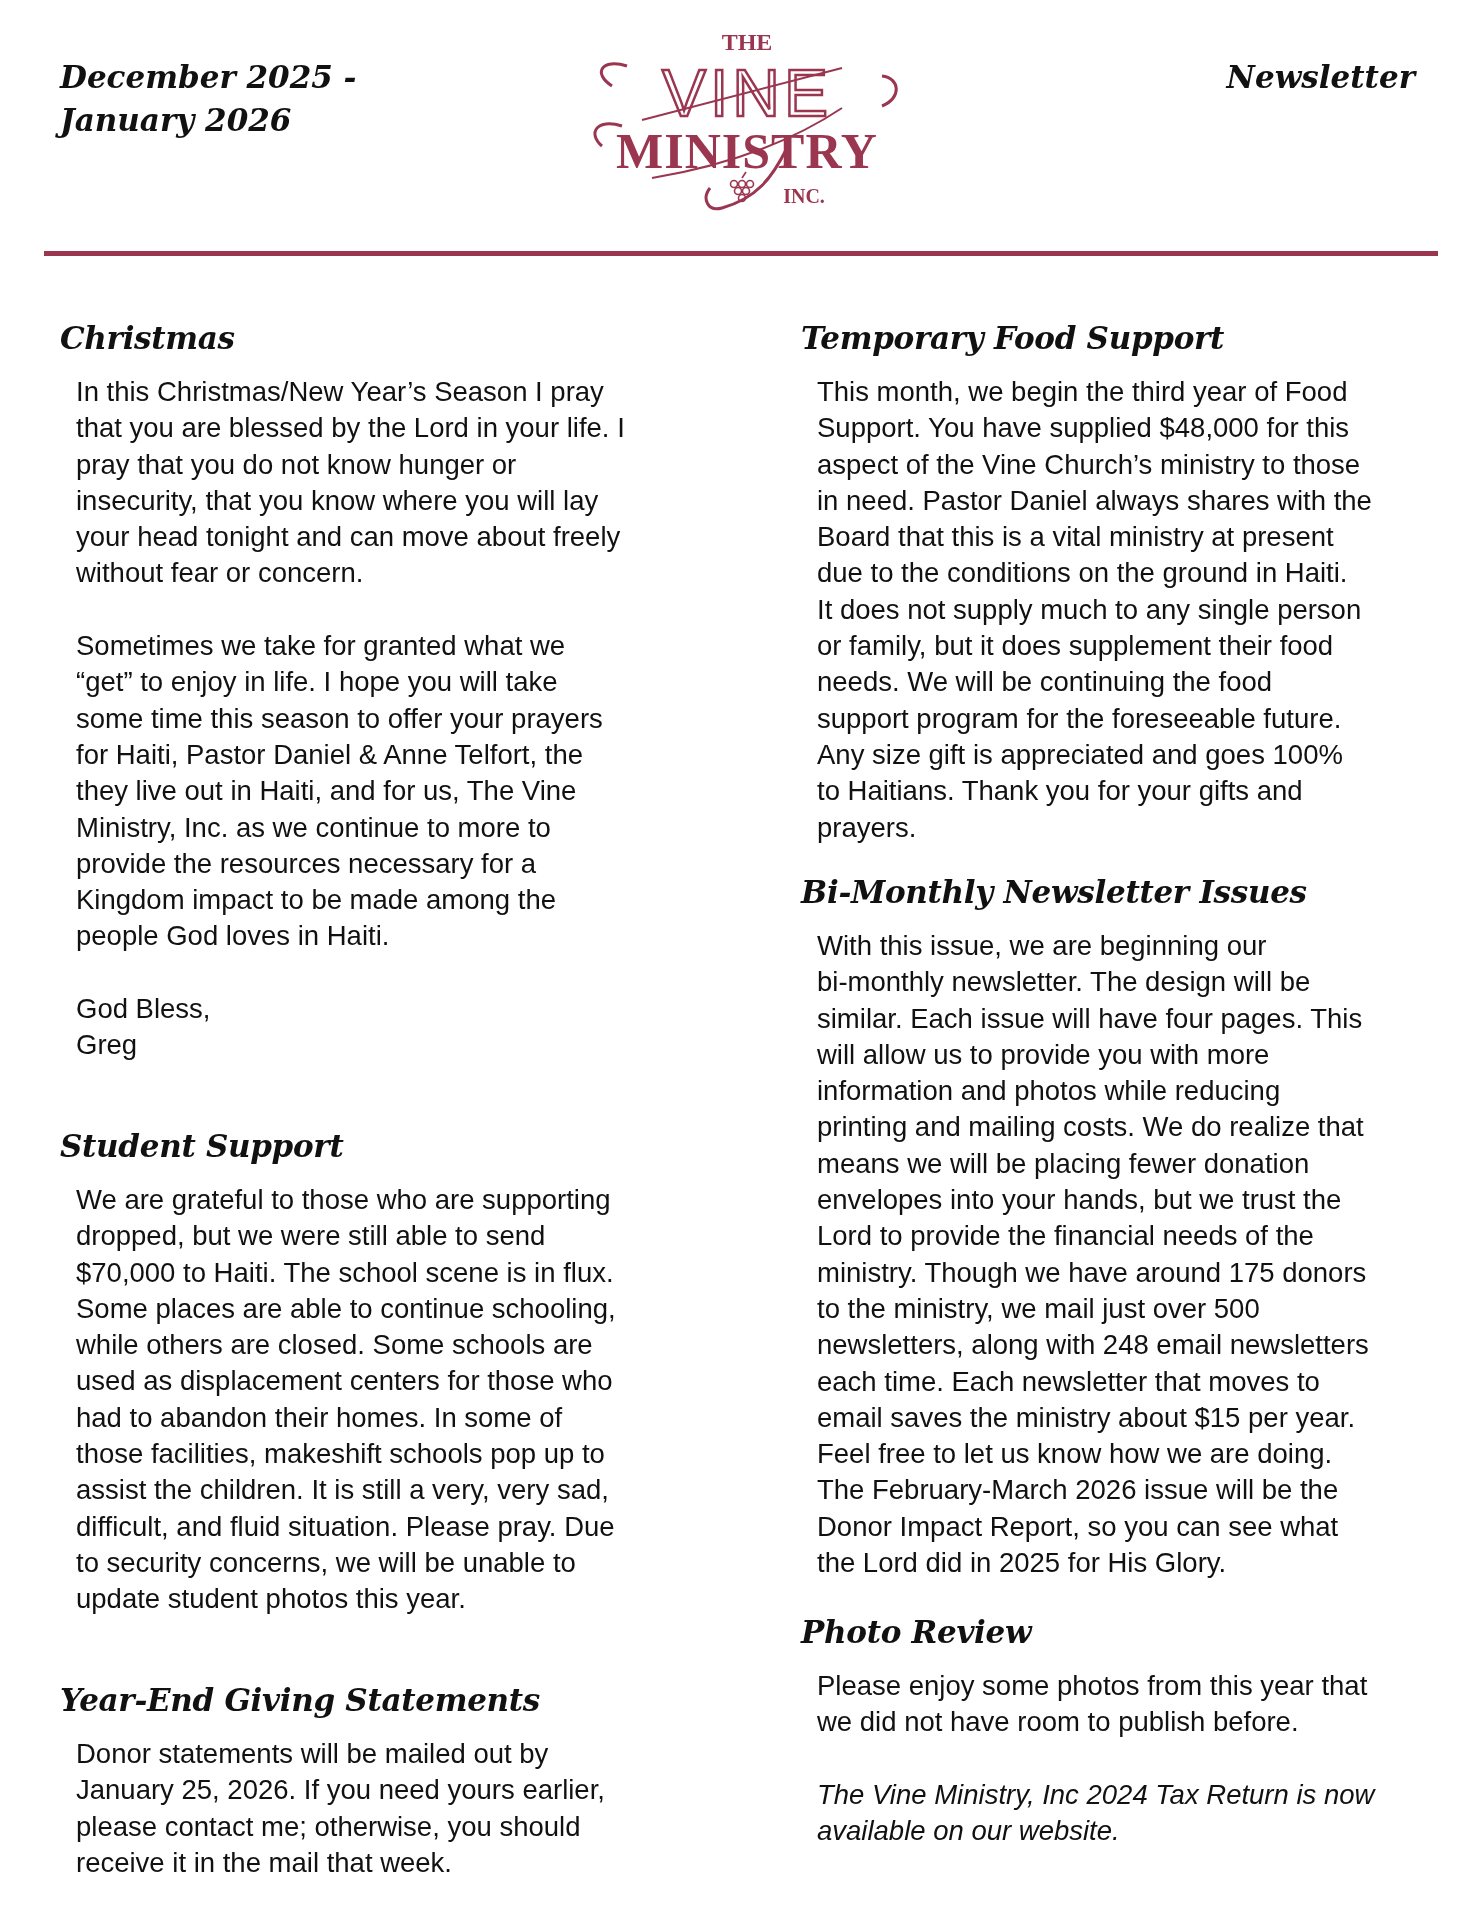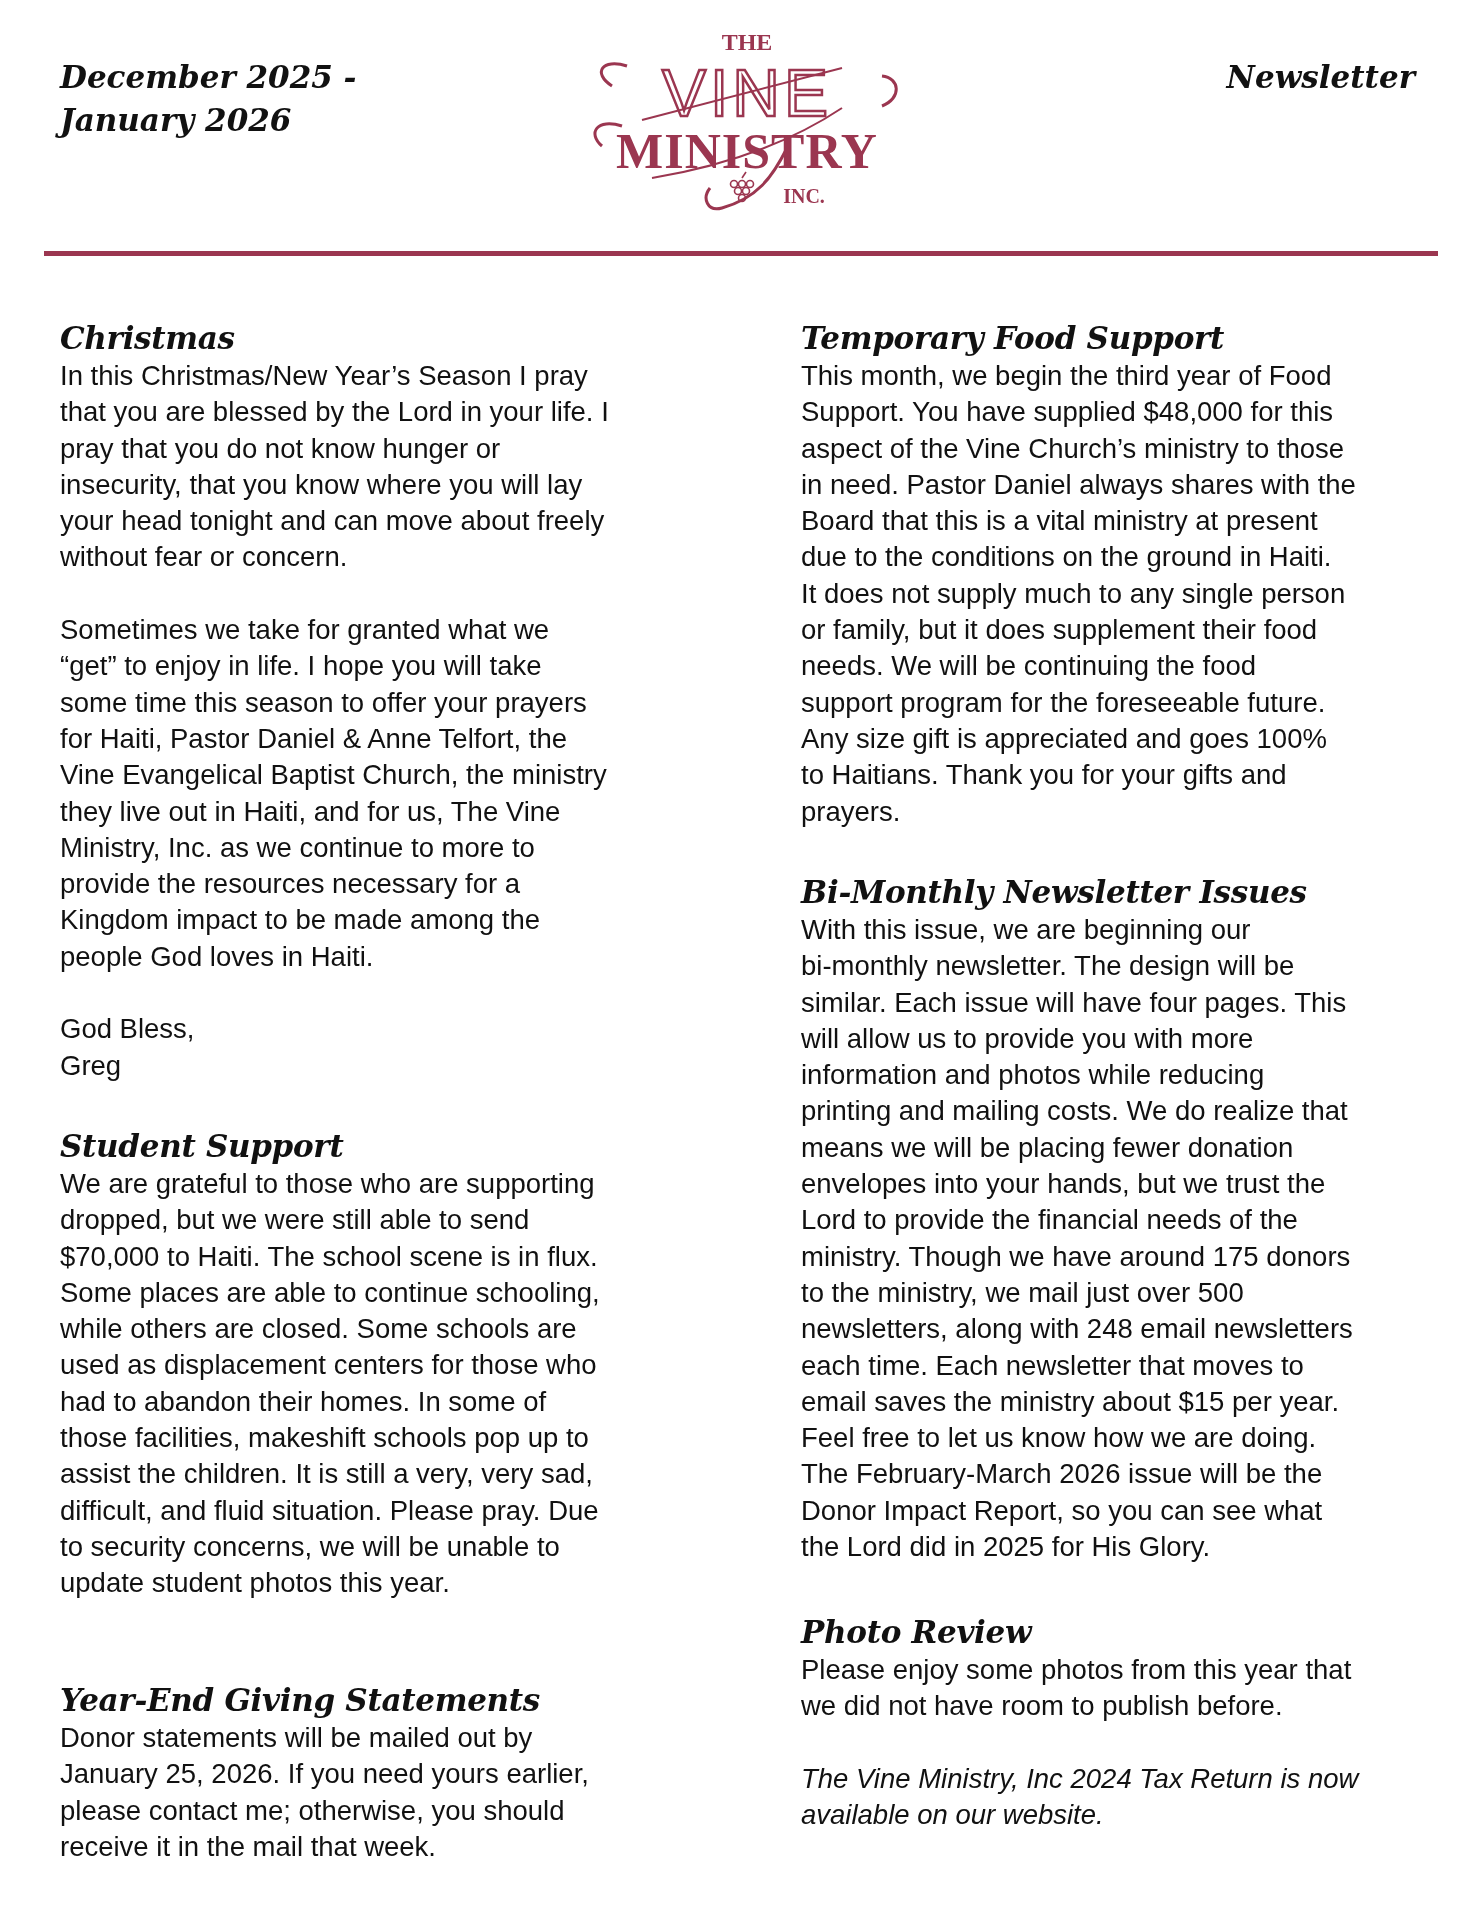--- a/index.html
+++ b/index.html
@@ -13,21 +13,21 @@
   .logo svg { width: 100%; height: 100%; }
 
   .rule { position: absolute; left: 44px; top: 251px; width: 1394px; height: 5px; background: #9b3650; }
 
   .col { position: absolute; top: 0; width: 660px; }
   .col.left { left: 60px; }
   .col.right { left: 801px; }
 
   .section { position: absolute; left: 0; width: 680px; }
   .sec-title { font-family: "DejaVu Serif", serif; font-style: italic; font-weight: bold; font-size: 31px; line-height: 40px; color: #111; margin: 0; letter-spacing: -0.3px; }
-  .sec-body { font-family: "Liberation Sans", sans-serif; font-size: 27.5px; line-height: 36.3px; color: #111; margin: 0; }
+  .sec-body { font-family: "Liberation Sans", sans-serif; font-size: 27.5px; line-height: 36.3px; color: #111; margin: 16px; }
   .line { display: block; white-space: nowrap; }
   .blank { display: block; height: 36.3px; }
   .italic { font-style: italic; }
 </style>
 </head>
 <body>
 
 <div class="page">
 
   <div class="hdr-date">
@@ -78,21 +78,20 @@
         <span class="line">that you are blessed by the Lord in your life. I</span>
         <span class="line">pray that you do not know hunger or</span>
         <span class="line">insecurity, that you know where you will lay</span>
         <span class="line">your head tonight and can move about freely</span>
         <span class="line">without fear or concern.</span>
         <span class="blank"></span>
         <span class="line">Sometimes we take for granted what we</span>
         <span class="line">“get” to enjoy in life. I hope you will take</span>
         <span class="line">some time this season to offer your prayers</span>
         <span class="line">for Haiti, Pastor Daniel &amp; Anne Telfort, the</span>
-        <span class="line">Vine Evangelical Baptist Church, the ministry</span>
         <span class="line">they live out in Haiti, and for us, The Vine</span>
         <span class="line">Ministry, Inc. as we continue to more to</span>
         <span class="line">provide the resources necessary for a</span>
         <span class="line">Kingdom impact to be made among the</span>
         <span class="line">people God loves in Haiti.</span>
         <span class="blank"></span>
         <span class="line">God Bless,</span>
         <span class="line">Greg</span>
       </div>
     </div>

